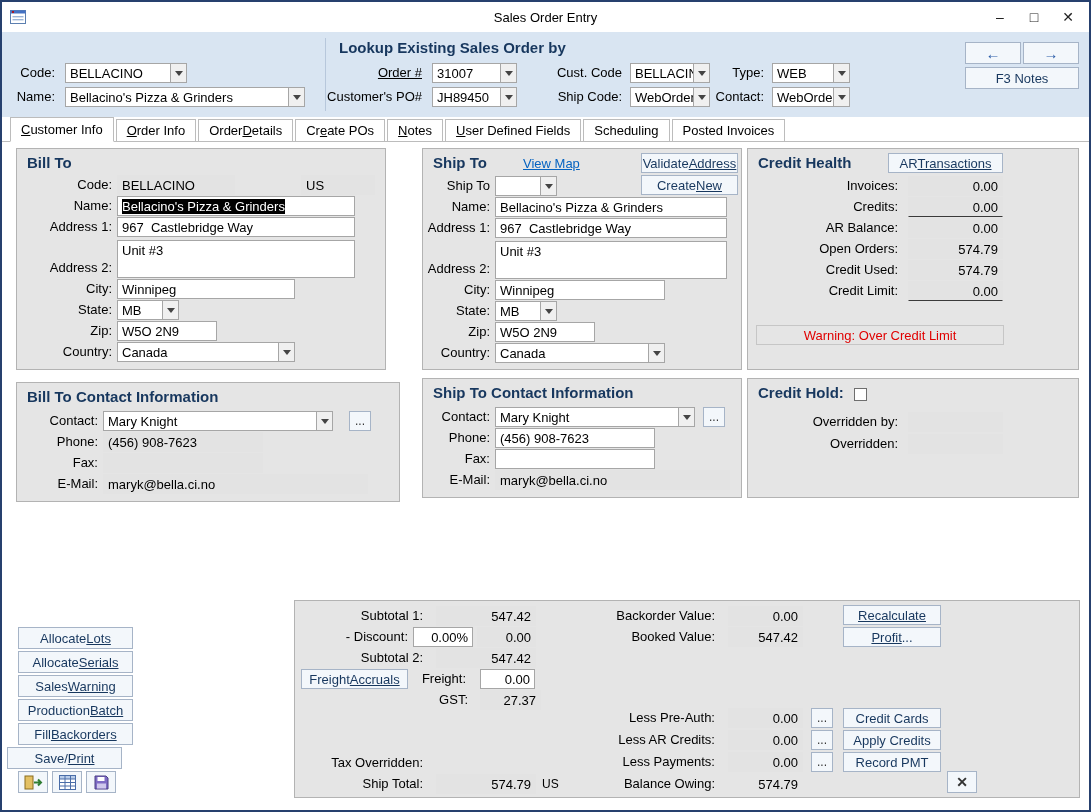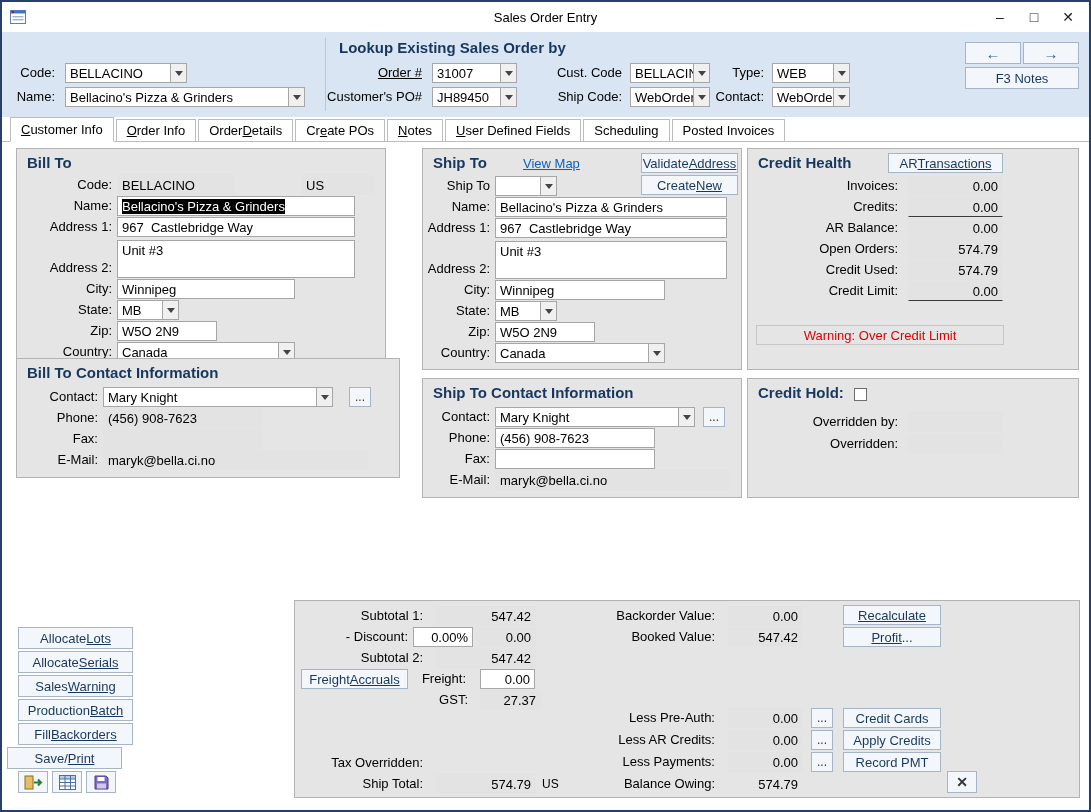--- a/index.html
+++ b/index.html
@@ -277,21 +277,21 @@
         <span class="field ro num" style="width:95px;margin-left:5px">574.79</span>
       </div>
       <div class="row">
         <span class="lbl" style="width:155px">Credit Limit:</span>
         <span class="field ro num sumline" style="width:95px;margin-left:5px">0.00</span>
       </div>
     </div>
     <div class="warn abs" style="left:8px;top:176px;width:248px;height:20px">Warning: Over Credit Limit</div>
   </div>
 
-  <div class="group" style="left:14px;top:356px;width:384px;height:120px">
+  <div class="group" style="left:14px;top:380px;width:384px;height:120px">
     <div class="gtitle">Bill To Contact Information</div>
     <div class="rows" style="top:28px">
       <div class="row">
         <span class="lbl" style="width:86px">Contact:</span>
         <span class="combo" style="width:230px">
           <span class="ct">Mary Knight</span>
           <span class="cb">
               <i class="tri"></i>
             </span>
         </span>

